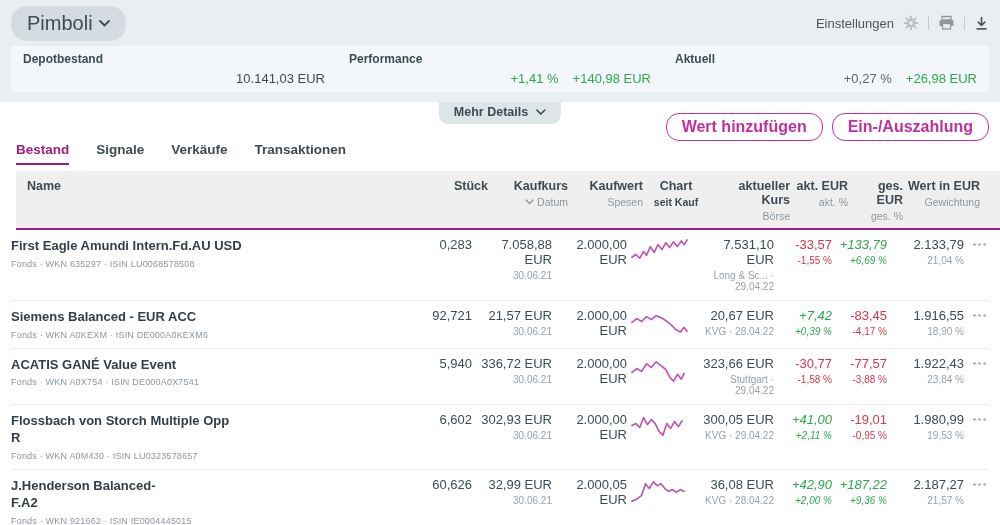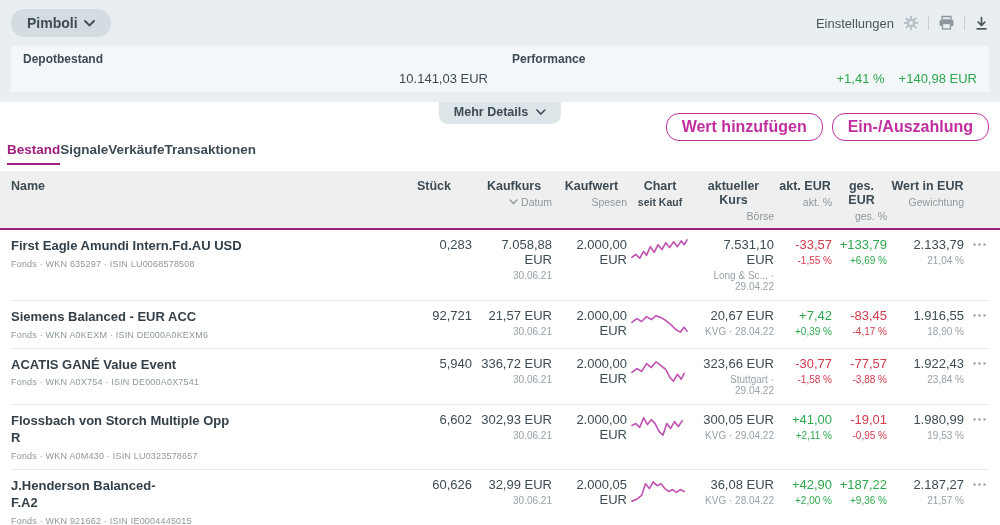--- a/index.html
+++ b/index.html
@@ -3,21 +3,21 @@
 <meta charset="utf-8">
 <style>
   * { margin:0; padding:0; box-sizing:border-box; }
   html,body { width:1000px; height:525px; overflow:hidden; background:#fff;
     font-family:"Liberation Sans", sans-serif; color:#3c4b54; }
 
   
   .top-band { background:#e9eef1; padding:7px 11px 10px 11px; }
   .toolbar { display:flex; align-items:center; justify-content:space-between; height:32px; }
   .account-pill { background:#d4dce1; border:none; border-radius:16px; padding:6px 16px;
-    font-weight:bold; font-size:14px; color:#3c4b54; display:flex; align-items:center; gap:6px; cursor:pointer;
+    font-weight:normal; font-size:20px; color:#3c4b54; display:flex; align-items:center; gap:6px; cursor:pointer;
     font-family:"Liberation Sans", sans-serif; }
   .toolbar-right { display:flex; align-items:center; gap:9px; font-size:13px; color:#4a575f; }
   .tb-divider { width:1px; height:14px; background:#c3ccd2; }
   .icon-btn { background:none; border:none; cursor:pointer; display:flex; align-items:center; padding:0; }
 
   .cards { display:flex; gap:0; margin-top:7px; }
   .card { flex:1; background:#f3f7f9; height:46px; padding:6px 12px; display:flex;
     flex-direction:column; justify-content:space-between; }
   .card-label { font-size:12px; font-weight:bold; color:#3c4b54; }
   .card-values { display:flex; justify-content:flex-end; gap:14px; font-size:13px; }
@@ -30,47 +30,47 @@
   .mehr-details { position:absolute; left:50%; transform:translateX(-50%); top:0;
     background:#dee5e9; border:none; border-radius:0 0 9px 9px; padding:3px 15px 5px 15px;
     font-size:12.5px; font-weight:bold; color:#3c4b54; display:flex; align-items:center; gap:8px; cursor:pointer;
     font-family:"Liberation Sans", sans-serif; }
   .actions { position:absolute; right:11px; top:11px; display:flex; gap:9px; }
   .pill-btn { background:#fff; border:1.5px solid #c12fa0; color:#c12fa0; border-radius:13px;
     padding:4px 15px; font-size:16px; font-weight:bold; cursor:pointer;
     font-family:"Liberation Sans", sans-serif; }
 
   
-  .tabs { display:flex; padding:2px 11px 0 7px; }
+  .tabs { display:flex; gap:27px; padding:2px 11px 0 16px; }
   .tab { font-size:13.5px; font-weight:bold; color:#3c4b54; padding-bottom:6px; cursor:pointer;
     border-bottom:2px solid transparent; background:none; border-top:none; border-left:none; border-right:none;
     font-family:"Liberation Sans", sans-serif; }
   .tab.active { color:#9e1f7d; border-bottom:2px solid #9e1f7d; }
 
   
   .grid { display:grid; grid-template-columns:385px 80px 80px 75px 62px 85px 58px 55px 77px 23px; }
-  .thead { background:#efefef; border-bottom:2px solid #9e1f7d; padding:8px 0 6px 0; margin-top:6px; }
+  .thead { background:#efefef; border-bottom:2px solid #9e1f7d; padding:8px 0 6px 0; margin-top:6px;margin-left:16px; }
   .thead .grid { padding:0 11px; }
-  .th { text-align:center; padding-right:4px; }
+  .th { text-align:right; padding-right:4px; }
   .th.left { text-align:left; }
   .th.center { text-align:center; }
   .th .main { font-size:12.5px; font-weight:bold; color:#3c4b54; }
   .th .sub { font-size:10.5px; color:#8d989f; margin-top:3px; display:flex; justify-content:flex-end; align-items:center; gap:3px; }
   .th.center .sub { justify-content:center; }
   .th .sub.bold-sub { color:#3c4b54; font-weight:bold; }
 
   .tbody-wrap { padding:0 11px; }
   .trow { border-bottom:1px solid #ececec; padding:7px 0 8px 0; }
   .cell { padding-right:4px; }
   .num { text-align:right; }
   .main { font-size:13px; color:#3c4b54; }
   .sub { font-size:10px; color:#98a2a9; margin-top:3px; }
   .fund-name { font-size:13px; font-weight:bold; color:#334049; white-space:pre-line; line-height:1.35; }
   .fund-meta { font-size:9px; color:#8d989f; margin-top:4px; letter-spacing:0.2px; }
-  .pos .main, .pos .subc { color:#2ea84e; }
+  .pos .main, .pos .subc { color:#2ea84e;font-style:italic; }
   .neg .main, .neg .subc { color:#d33a4b; }
   .subc { font-size:10px; margin-top:3px; }
   .chart-cell { display:flex; justify-content:center; align-items:flex-start; }
   .spark { width:58px; height:27px; }
   .spark polyline { fill:none; stroke:#c054b2; stroke-width:1.7; stroke-linecap:round; stroke-linejoin:round; }
   .menu-cell { display:flex; justify-content:flex-end; align-items:flex-start; padding-top:5px; cursor:pointer; }
   .chev { display:inline-block; }
 </style>
 </head>
 <body>
@@ -128,20 +128,27 @@
         <span class="val-dark">10.141,03 EUR</span>
       </div>
     </div>
     <div class="card">
       <div class="card-label">Performance</div>
       <div class="card-values">
         <span class="val-green">+1,41 %</span>
         <span class="val-green">+140,98 EUR</span>
       </div>
     </div>
+    <div class="card">
+      <div class="card-label">Aktuell</div>
+      <div class="card-values">
+        <span class="val-gray">+0,27 %</span>
+        <span class="val-green">+26,98 EUR</span>
+      </div>
+    </div>
   </div>
 </div>
 
 <div class="details-actions">
   <button class="mehr-details">
     <span>Mehr Details</span>
     <svg class="chev" width="10" height="6" viewBox="0 0 10 6">
         <path d="M1 1l4 4 4-4" stroke="#3c4b54" stroke-width="1.6" fill="none" stroke-linecap="round"></path>
       </svg>
   </button>

